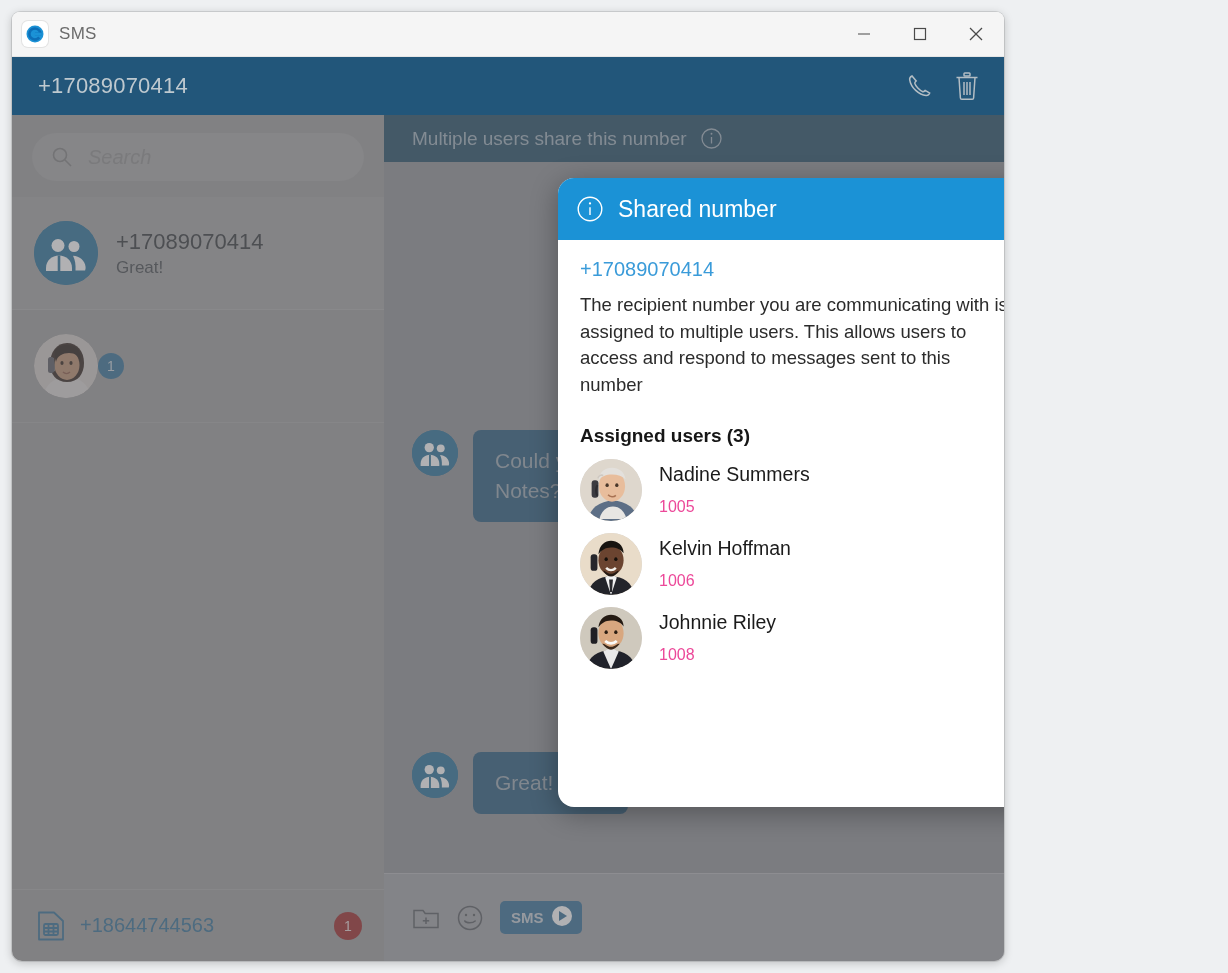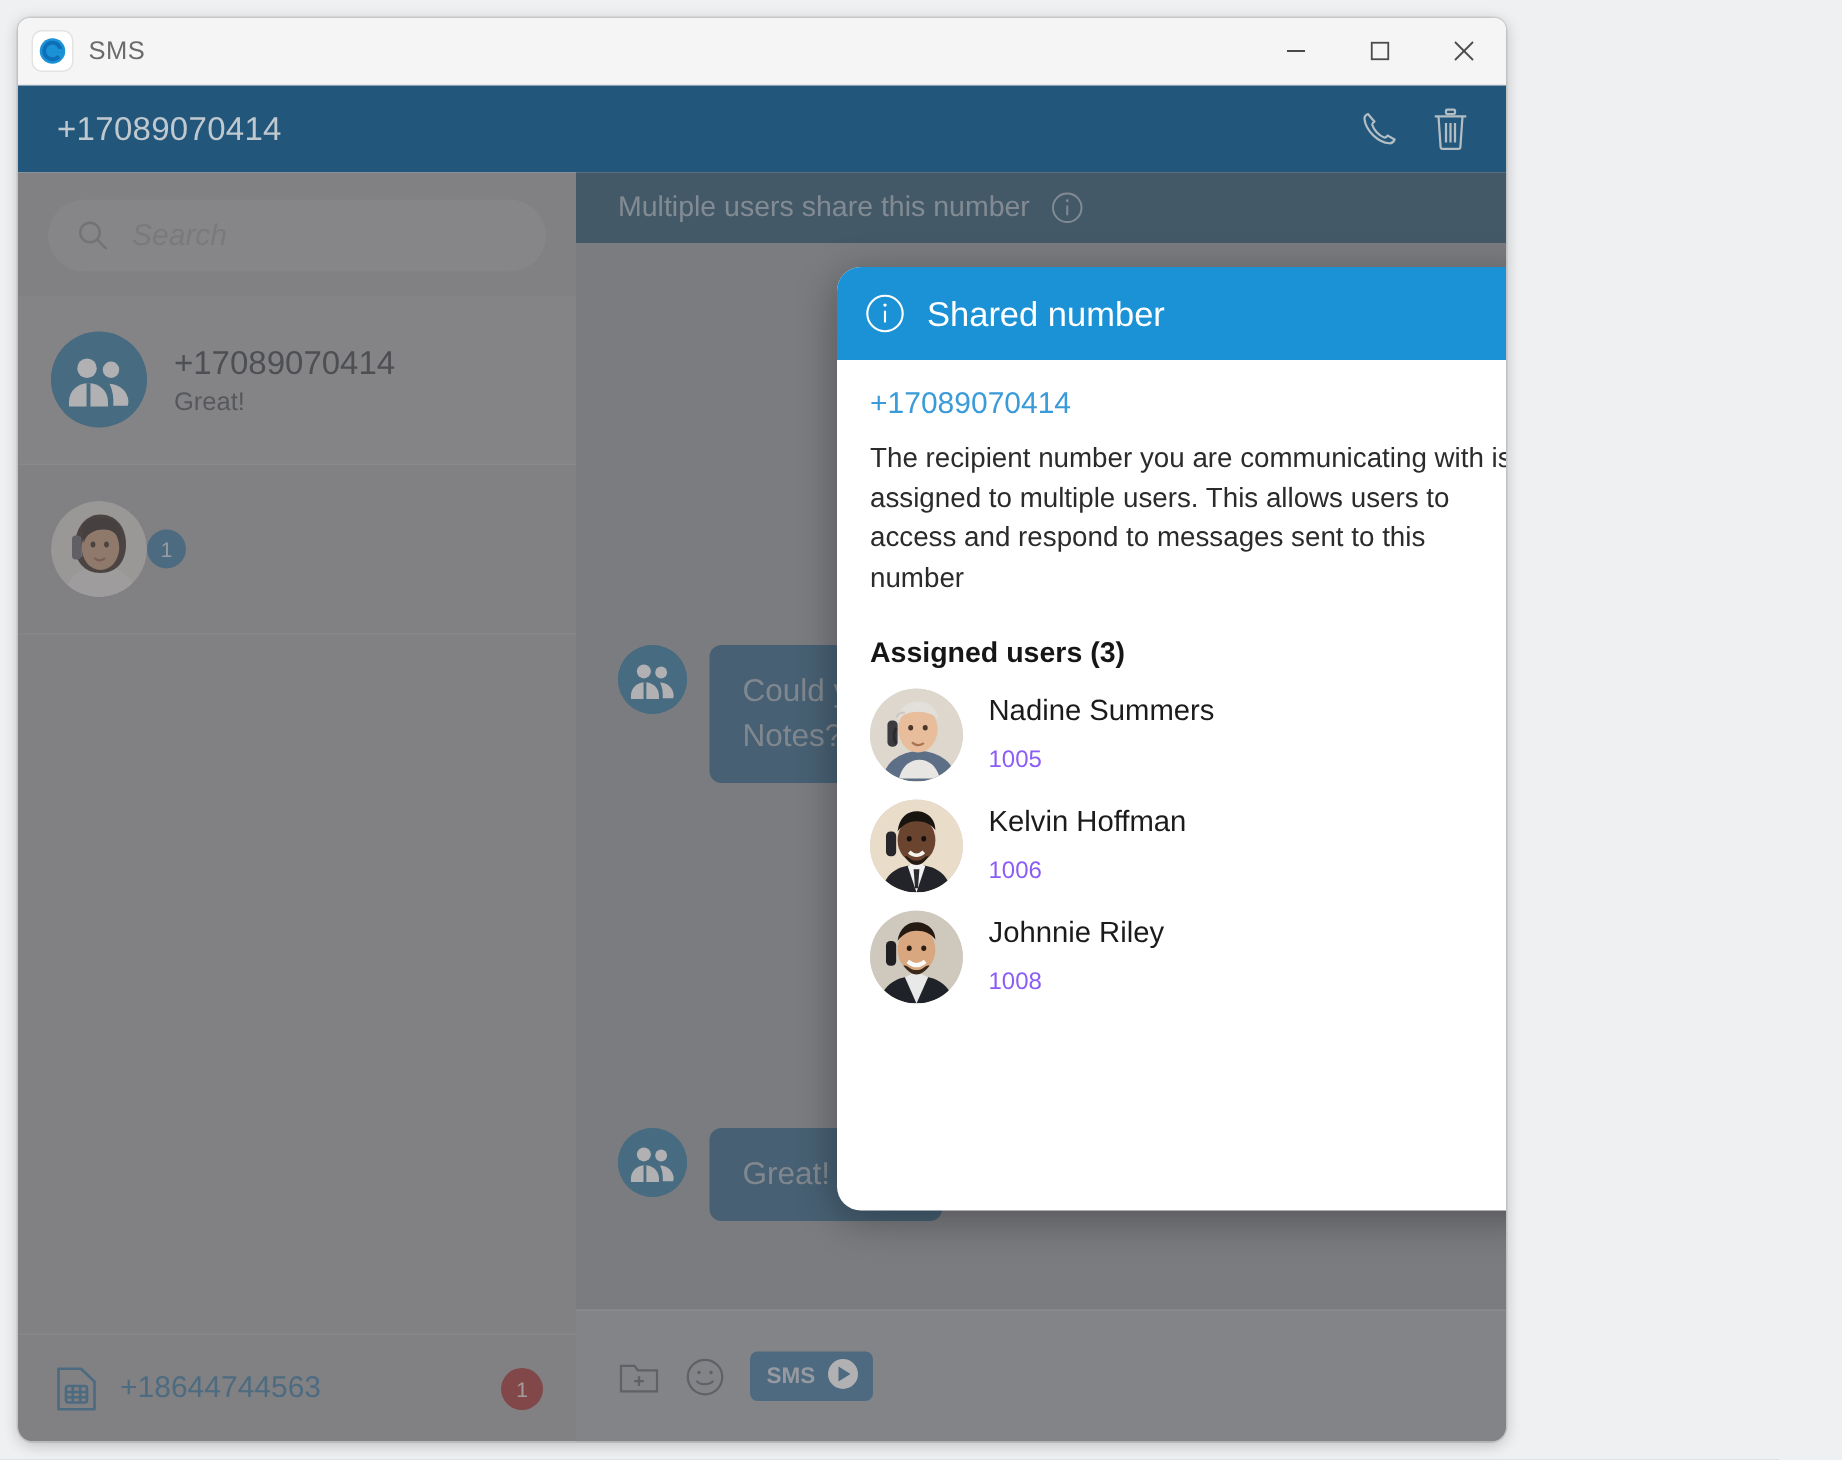--- a/index.html
+++ b/index.html
@@ -337,21 +337,21 @@
   }
   .user-avatar {
     width: 62px; height: 62px;
     flex: 0 0 62px;
     border-radius: 50%;
     overflow: hidden;
     background: #d9d4cd;
   }
   .user-avatar svg { display: block; }
   .user-name { font-size: 19.5px; color: #1b1b1b; font-weight: 400; }
-  .user-ext { font-size: 16px; color: #8b5cf6; margin-top: 12px; }
+  .user-ext { font-size: 16px; color: #ec4899; margin-top: 12px; }
 </style>
 </head>
 <body>
 
 <div id="app-window">
 
   <div id="titlebar">
     <div id="app-logo">
       <svg width="20" height="20" viewBox="0 0 20 20">
         <circle cx="10" cy="10" r="8.5" fill="#1b92d6"></circle>

